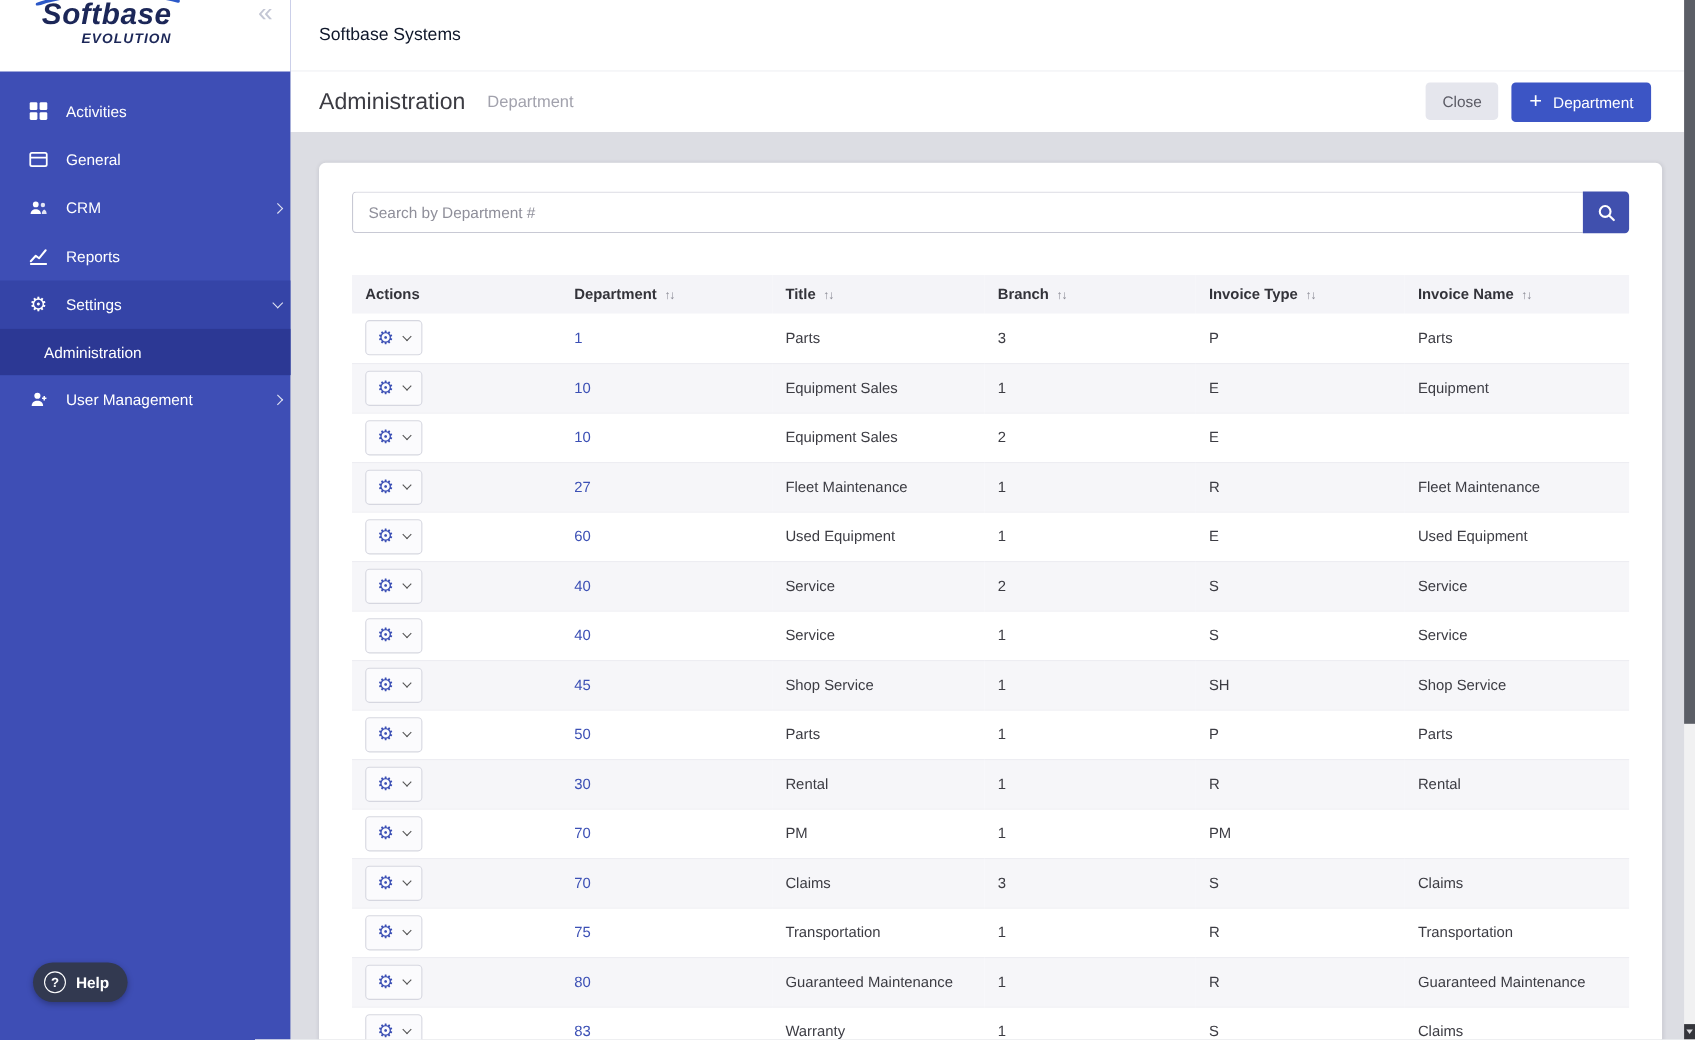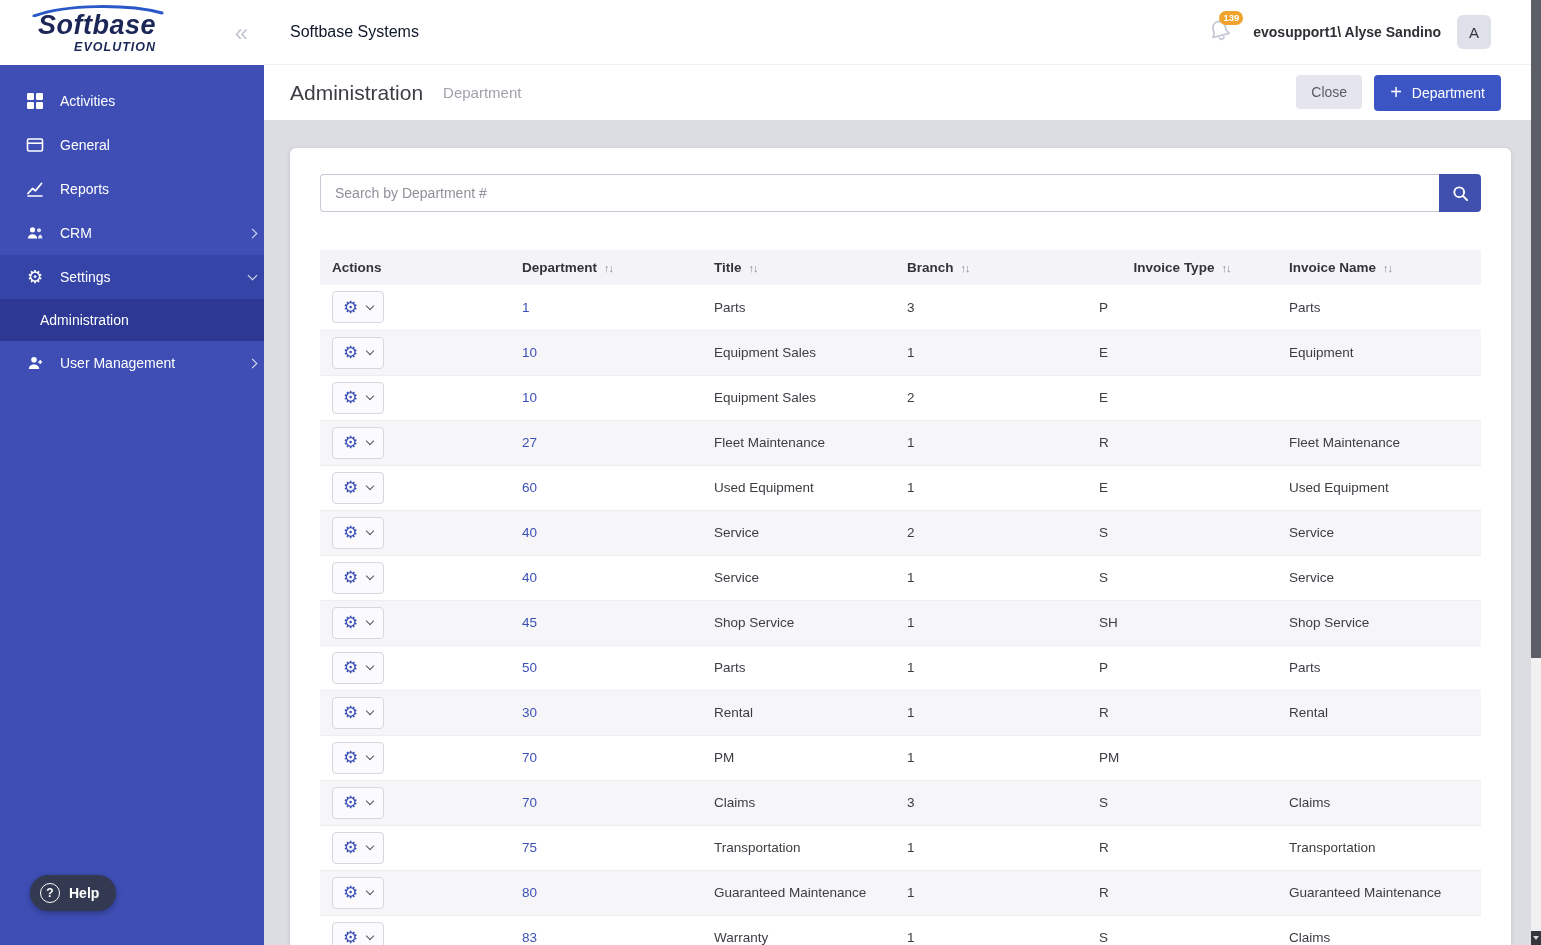--- a/index.html
+++ b/index.html
@@ -2,21 +2,21 @@
 <html><head>
 <meta charset="utf-8">
 <style>
   * { box-sizing: border-box; margin: 0; padding: 0; }
   html,body { width:1541px; height:945px; overflow:hidden; }
   body { font-family:"Liberation Sans", sans-serif; background:#dcdde3; position:relative; }
   .app { display:flex; width:1541px; height:945px; position:relative; }
 
   
   .sidebar { width:264px; min-width:264px; background:#3e4eb5; color:#fff; position:relative; display:flex; flex-direction:column; }
-  .logo-area { height:65px; background:#fff; display:flex; align-items:center; justify-content:space-between; padding:0 16px 0 38px; }
+  .logo-area { height:65px; background:#fff; display:flex; justify-content:space-between; padding:0 16px 0 38px; }
   .logo { position:relative; line-height:1; }
   .swoosh { position:absolute; top:-7px; left:-6px; width:132px; height:12px; }
   .logo-line1 { font-size:27px; font-weight:700; font-style:italic; color:#1c2758; letter-spacing:.5px; }
   .logo-line2 { font-size:12.5px; font-weight:800; font-style:italic; color:#1c2758; text-align:right; letter-spacing:1px; margin-top:2px; }
   .collapse { color:#c3c6d4; font-size:24px; cursor:pointer; line-height:1; user-select:none; }
   .nav { padding-top:14px; flex:1; }
   .nav-item { height:44px; display:flex; align-items:center; padding:0 8px 0 26px; font-size:14px; font-weight:500; cursor:pointer; }
   .nicon { width:18px; height:18px; margin-right:16px; display:flex; align-items:center; justify-content:center; flex:none; }
   .gear-glyph { font-size:18px; line-height:1; color:#fff; }
   .nav-chevron { margin-left:auto; width:7px; height:7px; border-right:1.8px solid #dfe2f2; border-bottom:1.8px solid #dfe2f2; flex:none; }
@@ -52,21 +52,21 @@
   .search-row { display:flex; }
   .search-input { flex:1; height:38px; border:1px solid #c8c9d4; border-right:none; border-radius:4px 0 0 4px; padding:0 14px; font-size:14px; color:#333; outline:none; font-family:inherit; }
   .search-input::placeholder { color:#8f8f9a; }
   .search-btn { width:42px; height:38px; background:#4050ae; border:none; border-radius:0 4px 4px 0; display:flex; align-items:center; justify-content:center; cursor:pointer; }
 
   .table-wrap { margin-top:38px; }
   table { width:100%; border-collapse:collapse; font-size:13.5px; color:#3c3c43; }
   thead tr { background:#f4f4f8; }
   th { text-align:left; font-weight:700; padding:10px 12px; color:#33333a; white-space:nowrap; }
   th:nth-child(1){ width:190px; } th:nth-child(2){ width:192px; } th:nth-child(3){ width:193px; }
-  th:nth-child(4){ width:192px; } th:nth-child(5){ width:190px;text-align:center; }
+  th:nth-child(4){ width:192px; } th:nth-child(5){ width:190px; }
   .sort { color:#8a8a95; font-size:11px; margin-left:7px; letter-spacing:-1px; font-weight:400; }
   tbody td { padding:0 12px; height:45px; border-bottom:1px solid #ededf2; }
   tbody tr:nth-child(even) { background:#f6f6f9; }
   .dept-link { color:#3c50b5; text-decoration:none; cursor:pointer; }
   .action-btn { height:32px; padding:0 10px; background:#fbfbfd; border:1px solid #d6d7e0; border-radius:4px; display:inline-flex; align-items:center; gap:9px; cursor:pointer; }
   .gear { color:#3c50b5; font-size:17px; line-height:1; }
   .chevsm { width:6px; height:6px; border-right:1.6px solid #555; border-bottom:1.6px solid #555; transform:rotate(45deg); margin-top:-3px; }
 
   
   .scrollbar { position:absolute; right:0; top:0; width:10px; height:945px; background:#f1f1f2; z-index:20; }
@@ -110,39 +110,39 @@
               <rect x="1.5" y="3" width="15" height="12" rx="1.5" fill="none" stroke="#fff" stroke-width="1.6"></rect>
               <line x1="1.5" y1="7.2" x2="16.5" y2="7.2" stroke="#fff" stroke-width="1.6"></line>
             </svg>
         </span>
         <span>General</span>
       </div>
 
 
       <div class="nav-item">
         <span class="nicon">
-          <svg width="18" height="18" viewBox="0 0 18 18">
-              <polyline points="2,13.5 6.5,8.5 9.5,10.8 15.5,3.5" fill="none" stroke="#fff" stroke-width="1.8" stroke-linecap="round" stroke-linejoin="round"></polyline>
-              <line x1="2" y1="16" x2="16" y2="16" stroke="#fff" stroke-width="1.6" stroke-linecap="round"></line>
-            </svg>
-        </span>
-        <span>Reports</span>
-      </div>
-
-      <div class="nav-item">
-        <span class="nicon">
           <svg width="18" height="18" viewBox="0 0 18 18" fill="#fff">
               <circle cx="6.5" cy="5.8" r="2.6"></circle>
               <path d="M1.8 14.5c0-2.7 2.1-4.3 4.7-4.3s4.7 1.6 4.7 4.3z"></path>
               <circle cx="13" cy="6.3" r="2" opacity=".85"></circle>
               <path d="M12 14.5c0-1.9.8-3.3 2.2-4 1.3.6 2.2 2 2.2 4z" opacity=".85"></path>
             </svg>
         </span>
         <span>CRM</span>
         <span class="nav-chevron chev-right"></span>
+      </div>
+
+      <div class="nav-item">
+        <span class="nicon">
+          <svg width="18" height="18" viewBox="0 0 18 18">
+              <polyline points="2,13.5 6.5,8.5 9.5,10.8 15.5,3.5" fill="none" stroke="#fff" stroke-width="1.8" stroke-linecap="round" stroke-linejoin="round"></polyline>
+              <line x1="2" y1="16" x2="16" y2="16" stroke="#fff" stroke-width="1.6" stroke-linecap="round"></line>
+            </svg>
+        </span>
+        <span>Reports</span>
       </div>
 
       <div class="settings-group">
         <div class="nav-item">
           <span class="nicon">
               <span class="gear-glyph">⚙</span>
             </span>
           <span>Settings</span>
           <span class="nav-chevron chev-down"></span>
         </div>
@@ -169,31 +169,20 @@
     <div class="help">
       <span class="help-q">?</span>
       <span>Help</span>
     </div>
   </aside>
 
   <div class="main">
 
     <header class="topbar">
       <span class="brand">Softbase Systems</span>
-      <div class="topbar-right">
-        <div class="bell-wrap">
-          <svg width="26" height="26" viewBox="0 0 20 20" style="transform:rotate(-14deg)">
-            <path d="M10 2.5a4.8 4.8 0 0 0-4.8 4.8v3.2L3.6 13.4h12.8l-1.6-2.9V7.3A4.8 4.8 0 0 0 10 2.5z" fill="none" stroke="#c5c9d6" stroke-width="1.4" stroke-linejoin="round"></path>
-            <path d="M8.2 15.2a1.9 1.9 0 0 0 3.6 0" fill="none" stroke="#c5c9d6" stroke-width="1.4" stroke-linecap="round"></path>
-          </svg>
-          <span class="badge">139</span>
-        </div>
-        <span class="username">evosupport1\ Alyse Sandino</span>
-        <div class="avatar">A</div>
-      </div>
     </header>
 
     <div class="page-header">
       <span class="page-title">Administration</span>
       <span class="crumb">Department</span>
       <div class="ph-actions">
         <button class="btn-close">Close</button>
         <button class="btn-add">
           <span class="plus">+</span>
           <span>Department</span>

